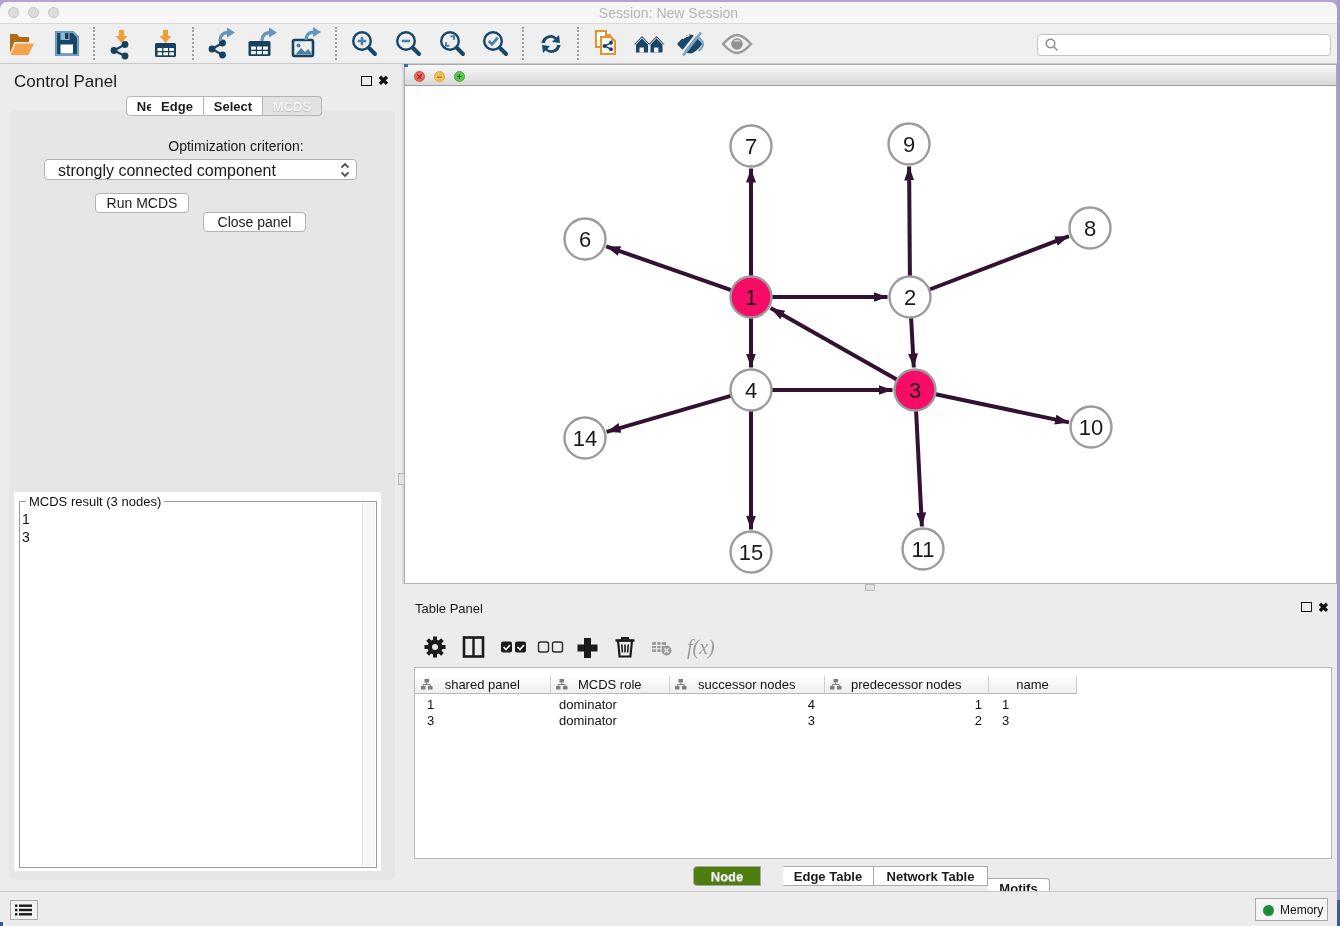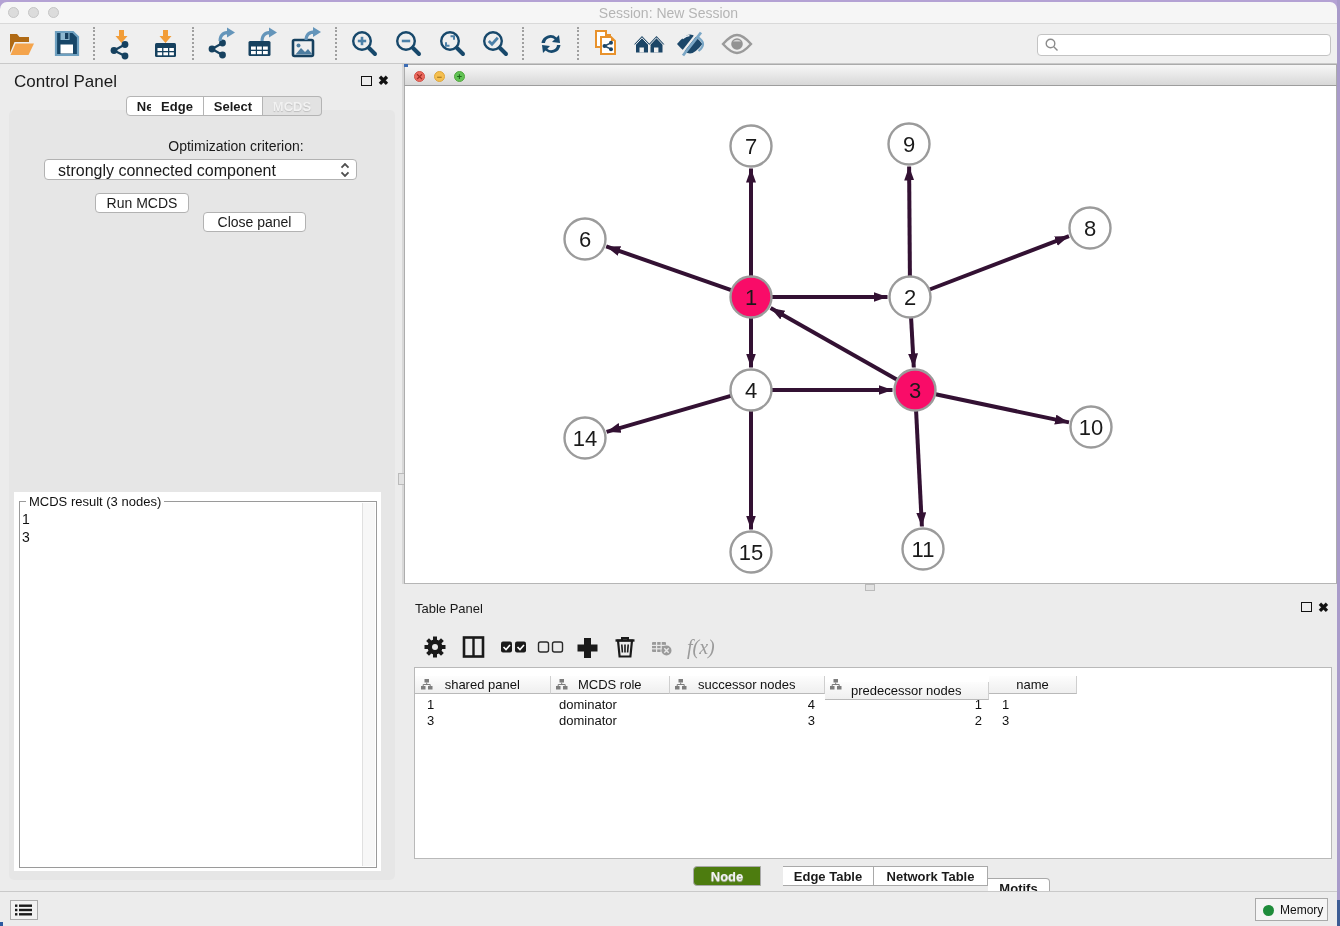--- a/index.html
+++ b/index.html
@@ -367,21 +367,21 @@
             <path d="M260.3 24.3 l4.4 4.4 m0 -4.4 l-4.4 4.4" stroke="#e9e9e9" stroke-width="1.4"></path>
           </g>
     <text x="283" y="30" font-family="Liberation Serif,serif" font-style="italic" font-size="20" fill="#9b9b9b">f(x)</text>
    </g>
   </svg>
  </div>
  <div id="ttable">
   <div class="hcell" style="left:0;width:135.5px;top:8px;">shared panel</div>
   <div class="hcell" style="left:135.5px;width:119.5px;top:8px;">MCDS role</div>
   <div class="hcell" style="left:255px;width:154.5px;top:8px;">successor nodes</div>
-  <div class="hcell" style="left:409.5px;width:164.5px;top:8px;margin-top:6px;">predecessor nodes</div>
+  <div class="hcell" style="left:409.5px;width:164.5px;top:8px;">predecessor nodes</div>
   <div class="hcell" style="left:574px;width:88px;top:8px;">name</div>
   <svg width="916" height="30" style="position:absolute;left:0;top:0" viewBox="0 0 916 30">
    <g fill="#7d7d7d">
     <g transform="translate(6,11)">
             <rect x="3.5" width="4.5" height="3.5"></rect>
             <rect x="0" y="7" width="4.5" height="3.5"></rect>
             <rect x="7" y="7" width="4.5" height="3.5"></rect>
      <path d="M5.7 3.5 v2 M2.2 7 v-1.5 h7 V7 M5.7 5.5 h0" stroke="#7d7d7d" fill="none"></path>
           </g>
     <g transform="translate(141,11)">

